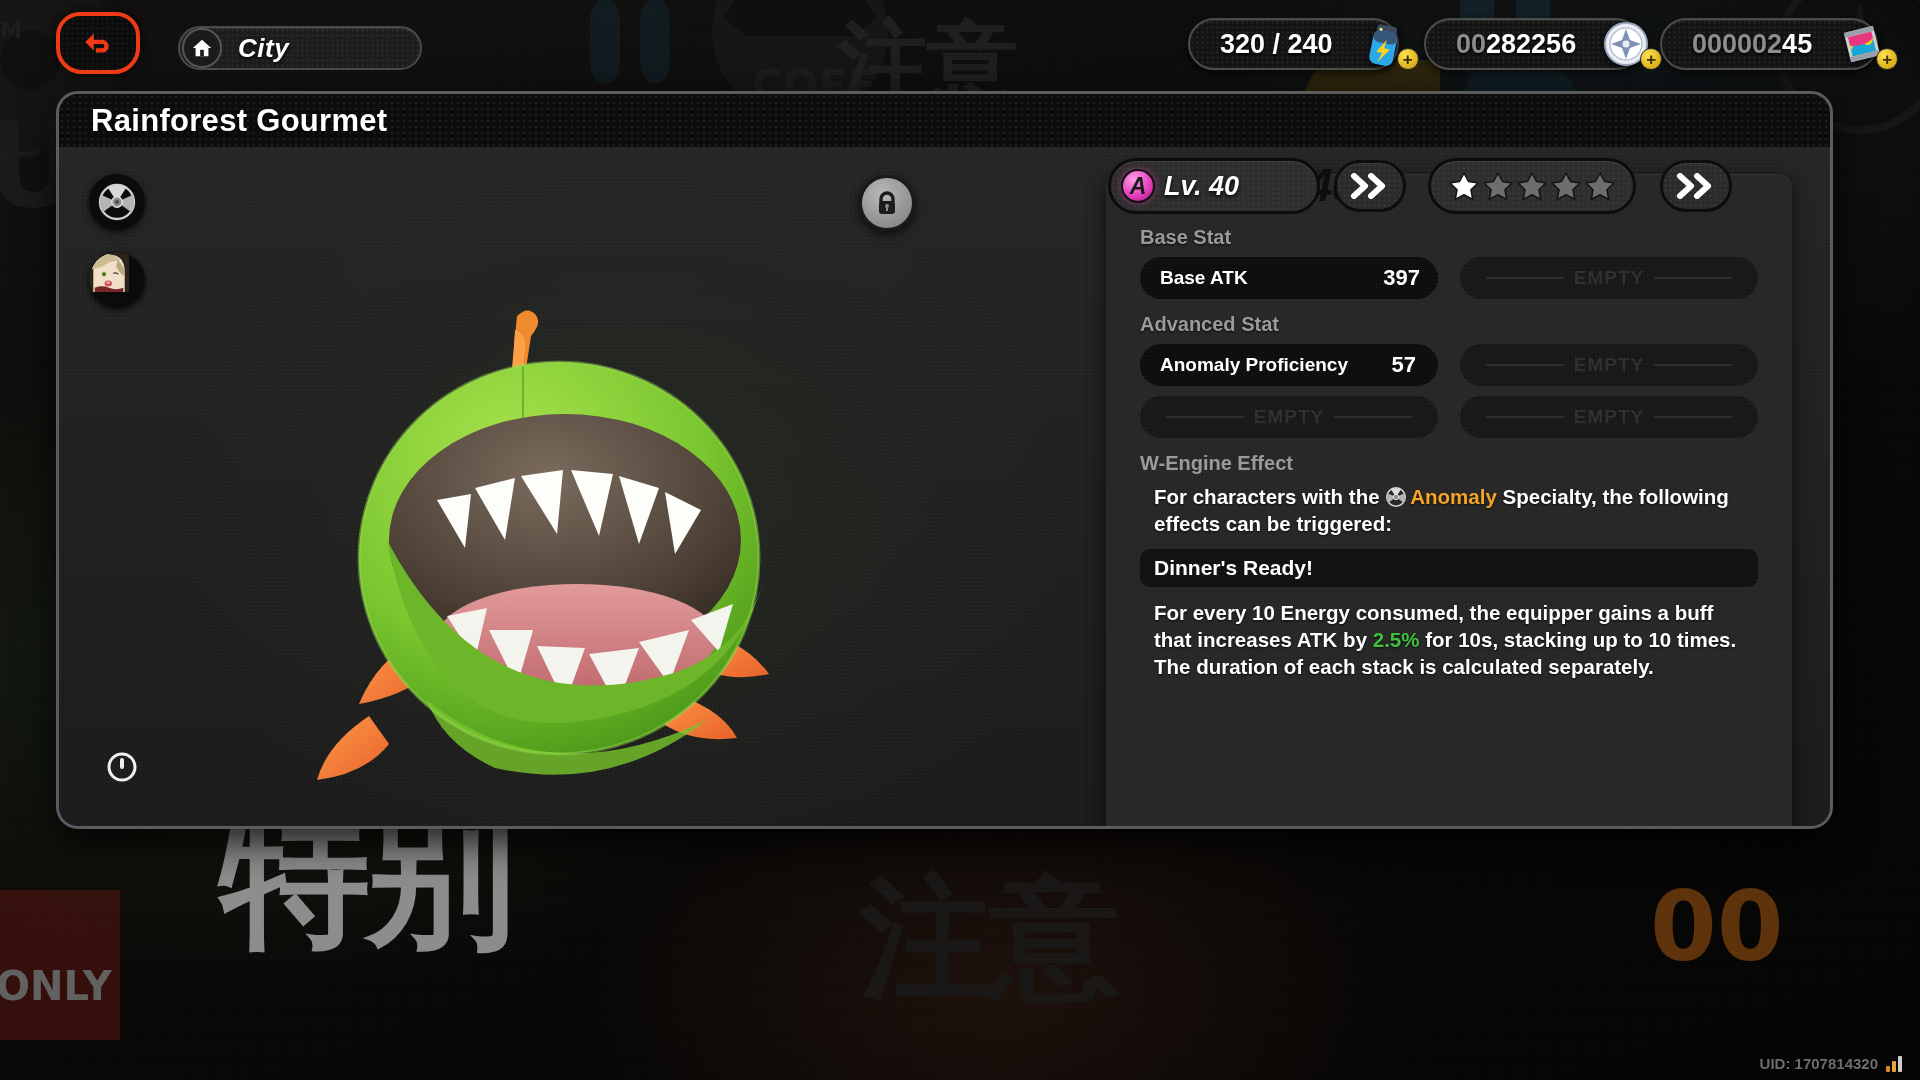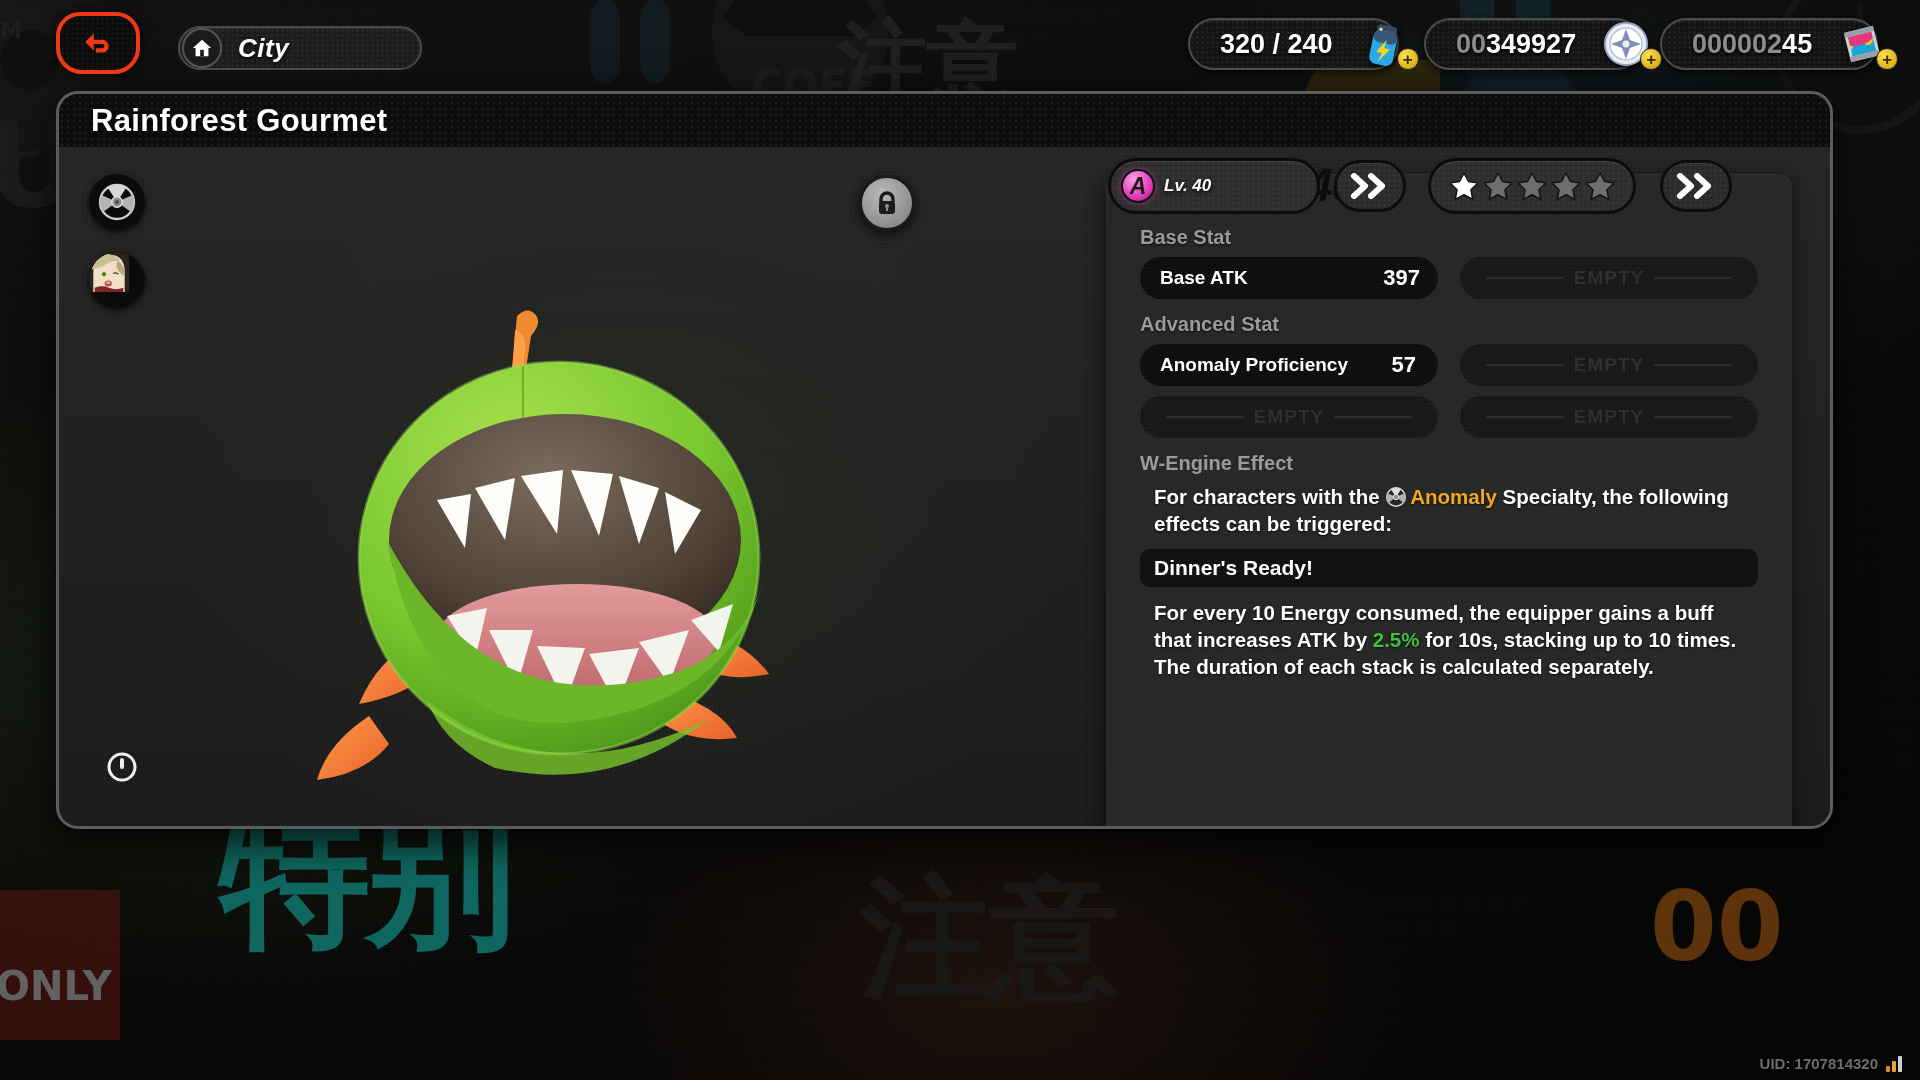--- a/index.html
+++ b/index.html
@@ -187,21 +187,21 @@
     box-shadow: inset 0 1px 0 rgba(255,255,255,.10);
   }
   .a-badge {
     width:34px; height:34px; border-radius:50%;
     background: radial-gradient(circle at 36% 28%, #ff9ce8, #e238b6 62%, #9b1470);
     border:2px solid #121212;
     display:flex; align-items:center; justify-content:center; flex:0 0 auto;
     box-shadow: 0 0 6px rgba(226,56,182,.55);
   }
   .a-badge span { color:#1a1a1a; font-size:23px; font-weight:bold; font-style:italic; line-height:1; }
-  .lv-text { color:#fff; font-size:17px; font-weight:bold; font-style:italic;
+  .lv-text { color:#fff; font-size:27px; font-weight:bold; font-style:italic;
              text-shadow: 0 2px 4px rgba(0,0,0,.95); white-space:nowrap; }
   .lv-max {
     position:absolute; left:196px; top:-3px;
     color:#0e0e0e; font-size:46px; font-weight:bold; font-style:italic;
     letter-spacing:-1px; z-index:-1;
   }
   .lv-slash { position:absolute; left:186px; top:1px; color:#0e0e0e;
               font-size:50px; font-weight:bold; font-style:italic; z-index:-1; }
   .chev-btn {
     width:72px; height:52px; border-radius:26px; border:3px solid #0d0d0d;
@@ -309,21 +309,21 @@
         <circle cx="100" cy="140" r="58" fill="#0f3342"></circle>
       </svg>
   </div>
   <div class="art" style="left:1720px; top:-20px; width:220px; height:180px; opacity:.28;">
     <svg viewBox="0 0 220 180">
         <circle cx="140" cy="70" r="80" fill="none" stroke="#2b2b2b" stroke-width="8"></circle>
         <path d="M140 20 l10 50 -20 0z" fill="#2b2b2b"></path>
       </svg>
   </div>
   <div class="kanji" style="left:838px; top:2px; font-size:92px;">注意</div>
-  <div class="kanji" style="left:220px; top:780px; font-size:150px; color:#0f766e;">特别</div>
+  <div class="kanji" style="left:220px; top:780px; font-size:150px; color:#a3a3a3;">特别</div>
   <div class="kanji" style="left:860px; top:850px; font-size:132px; color:#191919;">注意</div>
   <div class="kanji" style="left:-14px; top:96px; font-size:118px; color:#1c1c1c;">US</div>
   <div class="art" style="left:-10px; top:850px; width:240px; height:230px; opacity:.5;">
     <svg viewBox="0 0 240 230">
         <rect x="0" y="40" width="130" height="150" fill="#5e1410"></rect>
       <text x="6" y="150" fill="#b8b8b8" font-size="40" font-family="DejaVu Sans" font-weight="bold">ONLY</text>
       </svg>
   </div>
   <div class="art" style="left:1640px; top:830px; width:300px; height:250px; opacity:.45;">
     <svg viewBox="0 0 300 250">
@@ -369,21 +369,21 @@
             <circle cx="22" cy="13" r="1.6" fill="#ffe87a"></circle>
           </g>
         </svg>
       </span>
       <span class="plus-badge">+</span>
     </div>
   </div>
 
   <div class="cur-group" style="left:1424px;">
     <div class="cur-pill" style="min-width:218px;">
-      <span class="cur-val"><span class="zeros">00</span><span>349927</span></span>
+      <span class="cur-val"><span class="zeros">00</span><span>282256</span></span>
       <span class="cur-icon">
         <svg viewBox="0 0 54 54">
           <circle cx="27" cy="27" r="21" fill="#e9edf5" stroke="#9aa6bd" stroke-width="2"></circle>
           <circle cx="27" cy="27" r="16" fill="#ffffff" stroke="#b9c3d6" stroke-width="1.5"></circle>
           <path d="M27 12 l4 11 11 4 -11 4 -4 11 -4 -11 -11 -4 11 -4z" fill="#7f90b5"></path>
           <circle cx="27" cy="27" r="3.5" fill="#e9edf5"></circle>
         </svg>
       </span>
       <span class="plus-badge">+</span>
     </div>

